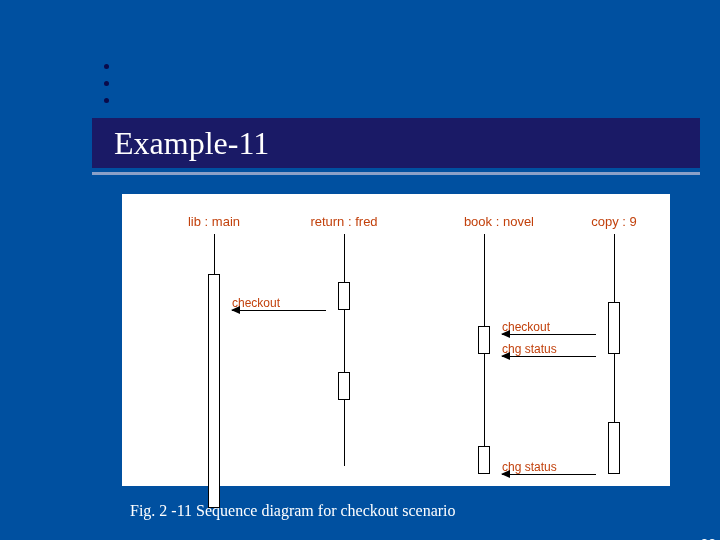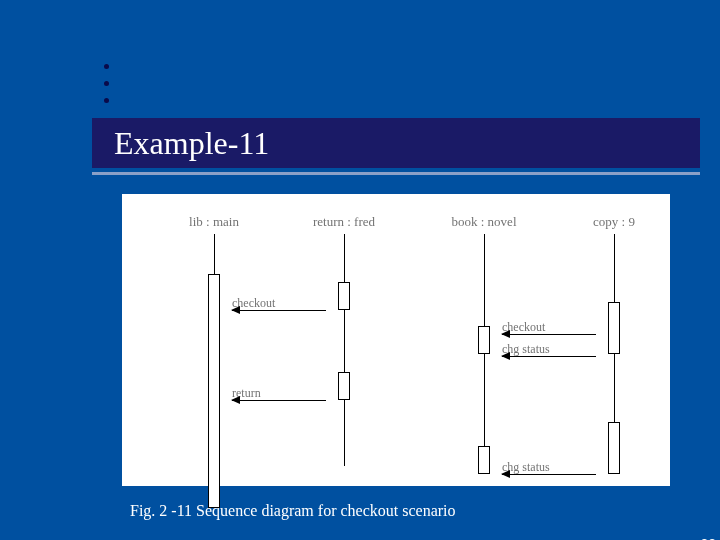--- a/index.html
+++ b/index.html
@@ -39,21 +39,21 @@
     top: 500px; right: 16px;
     color: #ffffff;
     font-size: 14px;
     font-family: Arial, sans-serif;
   }
   .bottom-dots { position: absolute; top: 516px; left: 264px; display: flex; gap: 54px; }
   .bottom-dots .dot { width: 5px; height: 5px; background: #9ab0d6; border-radius: 50%; }
   .bottom-square { position: absolute; top: 510px; left: 120px; width: 108px; height: 18px; background: #1a1a66; }
 
   
-  .diagram-box { font-family: Liberation Serif, serif; font-size: 13px; color: #737373; }
+  .diagram-box { font-family: Liberation Sans, sans-serif; font-size: 13px; color: #c2410c; }
   .lifeline-label { position: absolute; top: 8px; text-align: center; white-space: nowrap; }
   .lifeline { position: absolute; top: 28px; bottom: 8px; width: 0; border-left: 1px solid #000; }
   .activation {
     position: absolute; width: 12px; background: #fff; border: 1px solid #000;
     transform: translateX(-6px);
   }
   .msg {
     position: absolute; height: 14px;
   }
   .msg .line { position: absolute; top: 10px; left: 0; right: 0; height: 0; border-top: 1px solid #000; }
@@ -76,21 +76,21 @@
 <div class="title-bar">
   <span class="title-text">Example-11</span>
 </div>
 <div class="title-underline"></div>
 
 <div class="diagram-box" id="diagram">
     <div class="lifeline-label" style="left: 30px; width: 100px;">lib : main</div>
     <div class="lifeline" style="left: 80px;"></div>
     <div class="lifeline-label" style="left: 160px; width: 100px;">return : fred</div>
     <div class="lifeline" style="left: 210px;"></div>
-    <div class="lifeline-label" style="left: 300px; width: 100px;">book : novel</div>
+    <div class="lifeline-label" style="left: 300px; width: 100px; text-align: right;">book : novel</div>
     <div class="lifeline" style="left: 350px;"></div>
     <div class="lifeline-label" style="left: 430px; width: 100px;">copy : 9</div>
     <div class="lifeline" style="left: 480px;"></div>
     <div class="activation" style="left: 80px; top: 68px; height: 234px;"></div>
     <div class="activation" style="left: 210px; top: 76px; height: 28px;"></div>
     <div class="activation" style="left: 210px; top: 166px; height: 28px;"></div>
     <div class="activation" style="left: 350px; top: 120px; height: 28px;"></div>
     <div class="activation" style="left: 350px; top: 240px; height: 28px;"></div>
     <div class="activation" style="left: 480px; top: 96px; height: 52px;"></div>
     <div class="activation" style="left: 480px; top: 216px; height: 52px;"></div>
@@ -102,25 +102,20 @@
     <div class="msg" style="left: 356px; width: 118px; top: 106px;">
       <div class="line"></div>
       <div class="label">checkout</div>
       <div class="arrow-left"></div>
     </div>
     <div class="msg" style="left: 356px; width: 118px; top: 128px;">
       <div class="line"></div>
       <div class="label">chg status</div>
       <div class="arrow-left"></div>
     </div>
-    <div class="msg" style="left: 86px; width: 118px; top: 172px;">
-      <div class="line"></div>
-      <div class="label">return</div>
-      <div class="arrow-left"></div>
-    </div>
     <div class="msg" style="left: 356px; width: 118px; top: 246px;">
       <div class="line"></div>
       <div class="label">chg status</div>
       <div class="arrow-left"></div>
     </div>
   </div>
 
 <div class="caption">Fig. 2 -11 Sequence diagram for checkout scenario</div>
 
 <div class="page-num">32</div>

